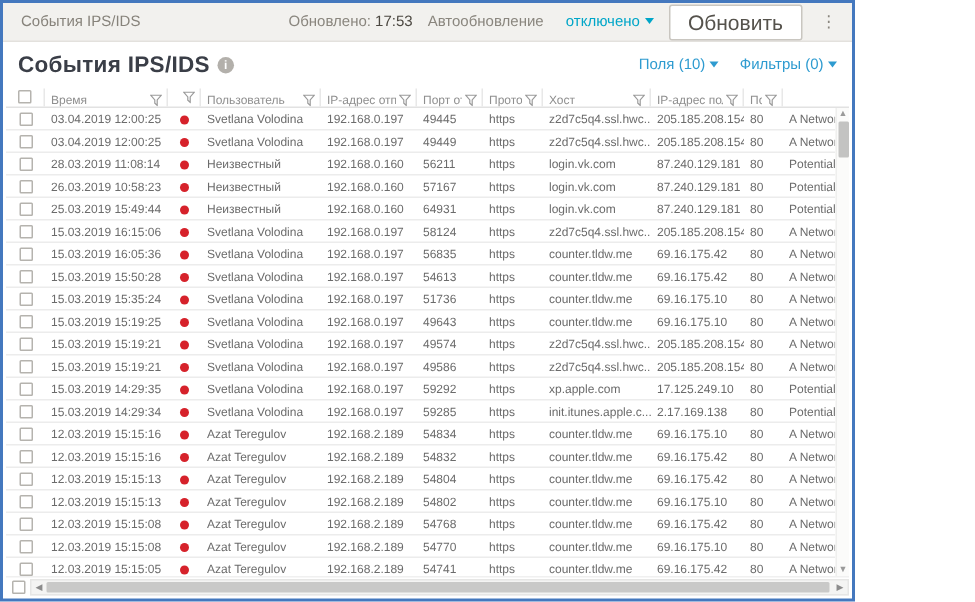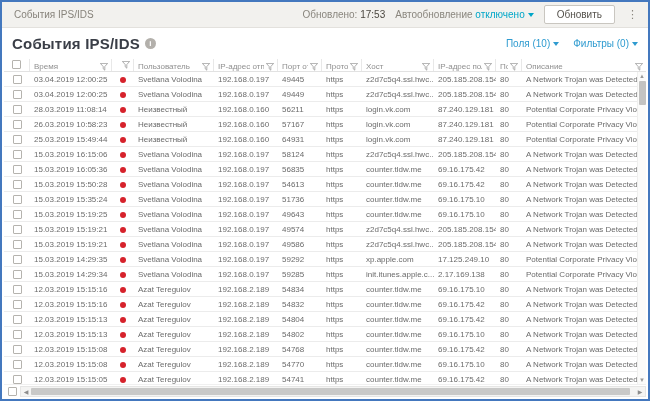--- a/index.html
+++ b/index.html
@@ -1,41 +1,41 @@
 <!DOCTYPE html>
 <html><head>
 <meta charset="utf-8">
 <style>
   * { margin:0; padding:0; box-sizing:border-box; }
   html,body { width:650px; height:401px; }
   body { font-family:"Liberation Sans","DejaVu Sans",sans-serif; background:#fff; }
 
   .frame {
-    position:relative; width:650px; height:401px;
+    position:relative; width:570px; height:401px;
     border:2px solid #4478be; background:#fff; overflow:hidden;
   }
 
   
   .topbar {
     position:absolute; top:0; left:0; right:0; height:26px;
     background:#f2f1ee; border-bottom:1px solid #e3e1dd;
     display:flex; align-items:center; padding:0 8px; font-size:10px; color:#8a867e;
   }
   .breadcrumb { margin-left:4px; color:#87837b; }
   .topbar-right { margin-left:auto; display:flex; align-items:center; gap:10px; }
   .updated-time { color:#4c4841; }
-  .autorefresh-value { color:#00a6c8; cursor:pointer; }
+  .autorefresh-value { color:#00a6c8; cursor:pointer;margin-left:12px; }
   .caret {
     display:inline-block; width:0; height:0;
     border-left:3px solid transparent; border-right:3px solid transparent;
     border-top:4px solid currentColor; margin-left:3px; vertical-align:middle;
   }
   .refresh-btn {
     background:#fff; border:1px solid #c9c6c0; border-radius:2px;
-    font-size:10px; color:#55524c; padding:3px 12px; cursor:pointer;
+    font-size:14px; color:#55524c; padding:3px 12px; cursor:pointer;
     font-family:inherit;
   }
   .kebab { color:#8a867e; font-size:11px; padding:0 2px; cursor:pointer; }
 
   
   .title-row {
     position:absolute; top:26px; left:0; right:0; height:30px;
     display:flex; align-items:center; padding:0 10px;
   }
   .page-title { font-size:15px; font-weight:700; color:#3a3e47; letter-spacing:.2px; }

